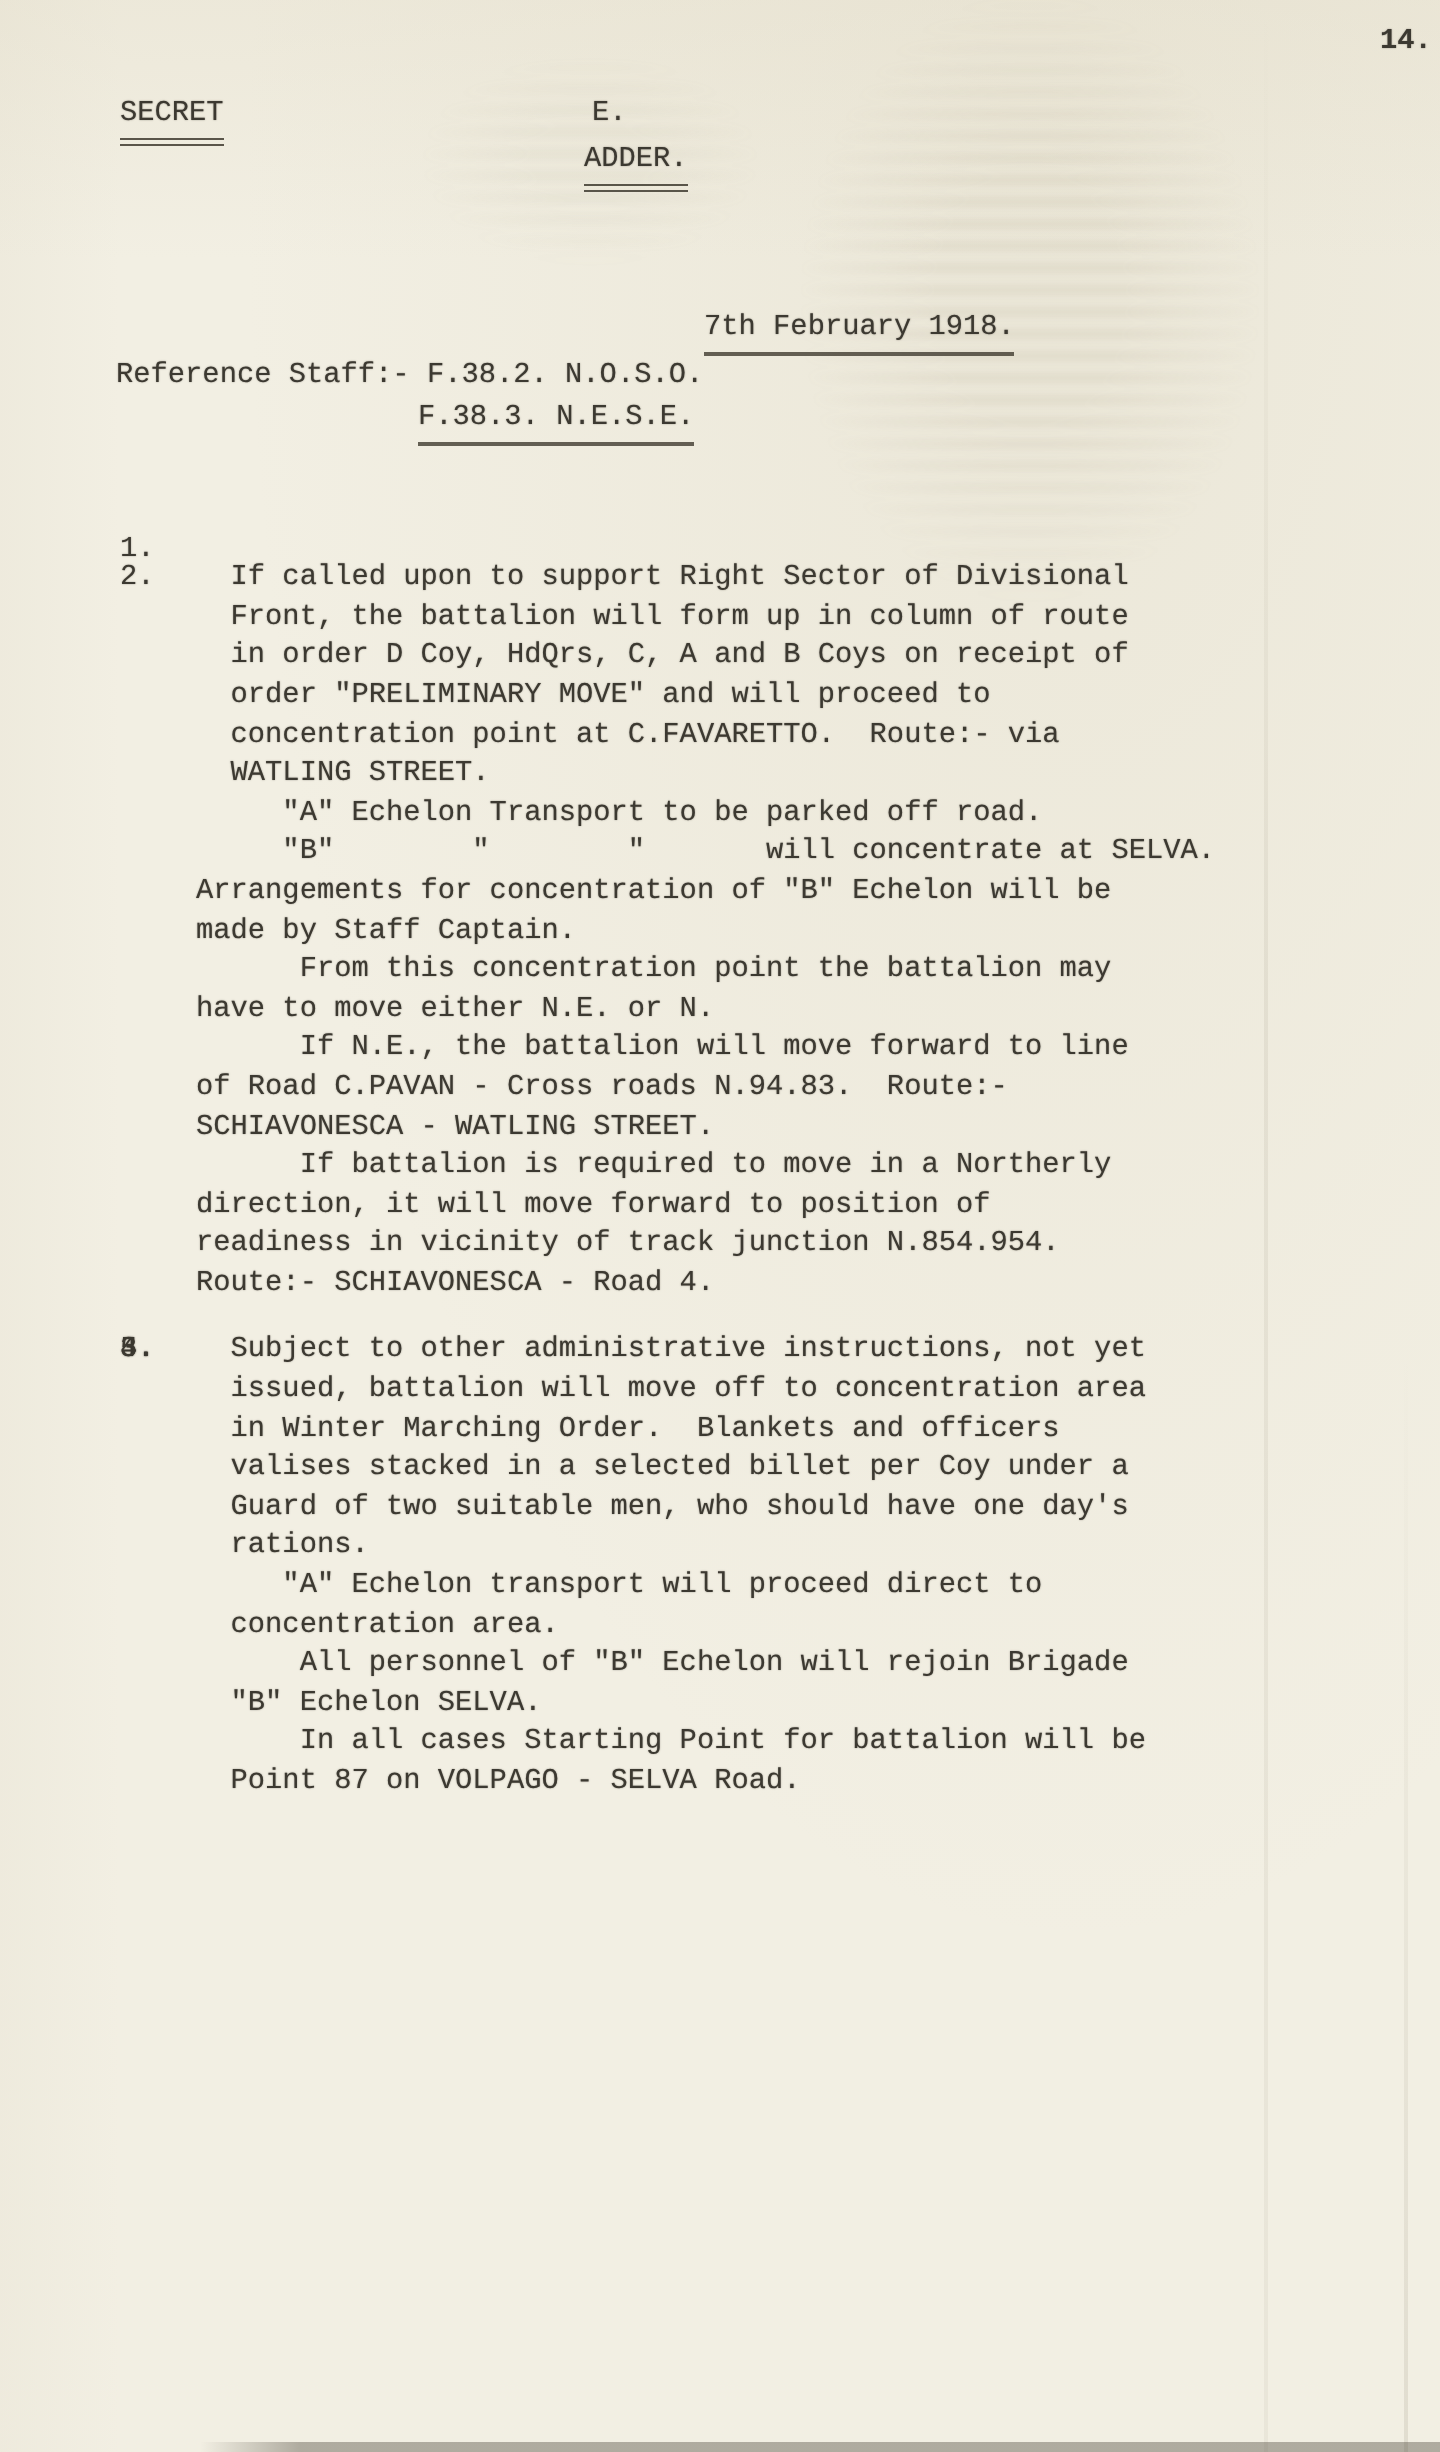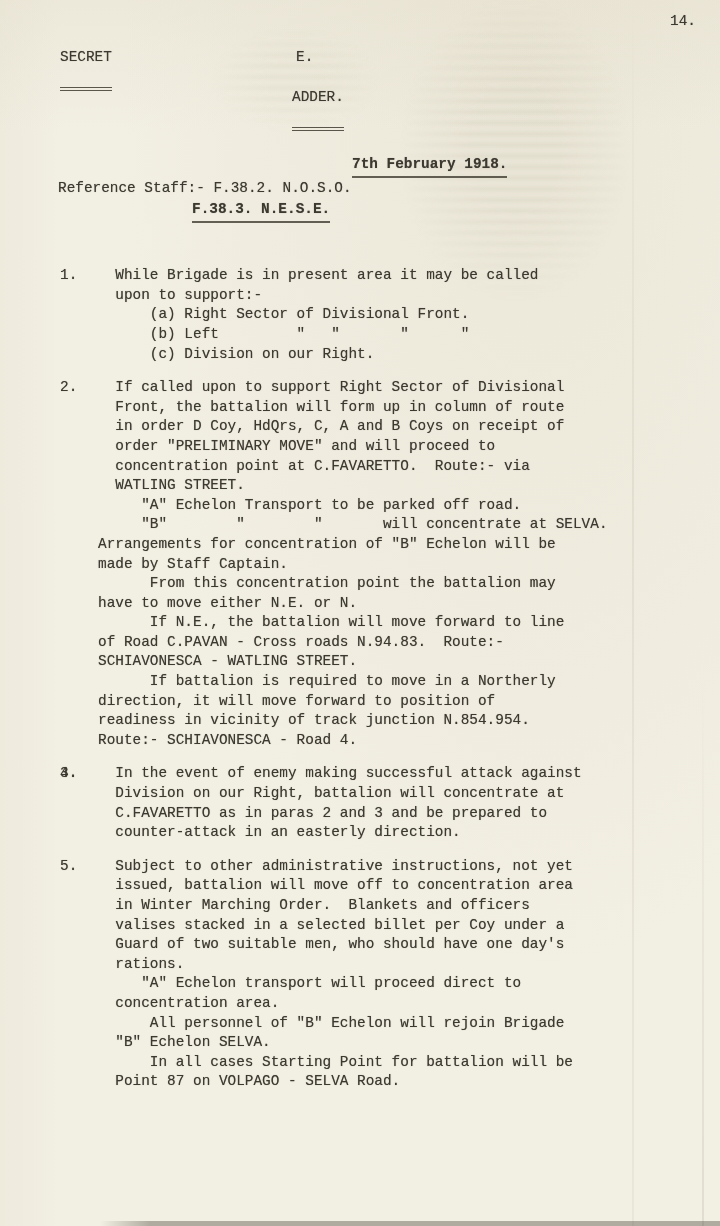--- a/index.html
+++ b/index.html
@@ -42,30 +42,30 @@
   .bottom-edge{
     position:absolute;left:0;right:0;bottom:0;height:5px;pointer-events:none;
     background:linear-gradient(90deg, rgba(75,70,58,0) 0 100px, rgba(75,70,58,.40) 150px 100%);
   }
   
   .typ{
     font-size:14.4px;line-height:19.6px;white-space:pre;
     text-shadow:0 0 .8px rgba(60,55,45,.55);
   }
   .abs{position:absolute;}
-  .page-num{left:670px;top:12px;}
+  .page-num{left:690px;top:12px;font-weight:bold;}
   .secret{left:60px;top:48px;}
   .e-letter{left:296px;top:48px;}
-  .adder{left:292px;top:88px;}
+  .adder{left:292px;top:71px;}
   .title{left:60px;top:118px;font-weight:bold;font-size:15.4px;letter-spacing:.2px;}
   .date{left:352px;top:155px;}
   .refs1{left:58px;top:179px;}
-  .refs2{left:192px;top:200px;}
-  .u-double{border-bottom:4px double rgba(64,59,48,.85);padding-bottom:19px;}
-  .u-single{border-bottom:2px solid rgba(64,59,48,.80);padding-bottom:1px;font-weight:bold;}
+  .refs2{left:209px;top:200px;}
+  .u-double{border-bottom:4px double rgba(64,59,48,.85);padding-bottom:1px;}
+  .u-single{border-bottom:2px solid rgba(64,59,48,.80);padding-bottom:1px;}
   
   .body{position:absolute;left:0;top:227px;width:720px;}
   .para{position:relative;margin-bottom:14px;}
   .para-num{position:absolute;left:60px;top:0;}
   .para-lines{
     margin:0 0 0 98px;
     font-family:inherit;font-size:inherit;line-height:inherit;
     white-space:pre;text-shadow:inherit;
   }
   .sig-block{margin:9px 0 0 268px;}
@@ -82,46 +82,39 @@
 
   <div class="typ abs page-num">14.</div>
   <div class="typ abs secret u-double">SECRET</div>
   <div class="typ abs e-letter">E.</div>
   <div class="typ abs adder u-double">ADDER.</div>
   <div class="typ abs date u-single">7th February 1918.</div>
   <div class="typ abs refs1">Reference Staff:- F.38.2. N.O.S.O.</div>
   <div class="typ abs refs2 u-single">F.38.3. N.E.S.E.</div>
 
   <div class="body typ" id="paragraphs">
-    <div class="para"><div class="para-num">1.</div><pre class="para-lines">  While Brigade is in present area it may be called
-  upon to support:-
-      (a) Right Sector of Divisional Front.
-      (b) Left         "   "       "      "
-      (c) Division on our Right.</pre></div><div class="para"><div class="para-num">2.</div><pre class="para-lines">  If called upon to support Right Sector of Divisional
+    <div class="para"><div class="para-num">1.</div></div><div class="para"><div class="para-num">2.</div><pre class="para-lines">  If called upon to support Right Sector of Divisional
   Front, the battalion will form up in column of route
   in order D Coy, HdQrs, C, A and B Coys on receipt of
   order "PRELIMINARY MOVE" and will proceed to
   concentration point at C.FAVARETTO.  Route:- via
   WATLING STREET.
      "A" Echelon Transport to be parked off road.
      "B"        "        "       will concentrate at SELVA.
 Arrangements for concentration of "B" Echelon will be
 made by Staff Captain.
       From this concentration point the battalion may
 have to move either N.E. or N.
       If N.E., the battalion will move forward to line
 of Road C.PAVAN - Cross roads N.94.83.  Route:-
 SCHIAVONESCA - WATLING STREET.
       If battalion is required to move in a Northerly
 direction, it will move forward to position of
 readiness in vicinity of track junction N.854.954.
-Route:- SCHIAVONESCA - Road 4.</pre></div><div class="para"><div class="para-num">3.</div></div><div class="para"><div class="para-num">4.</div><pre class="para-lines">  In the event of enemy making successful attack against
-  Division on our Right, battalion will concentrate at
-  C.FAVARETTO as in paras 2 and 3 and be prepared to
-  counter-attack in an easterly direction.</pre></div><div class="para"><div class="para-num">5.</div><pre class="para-lines">  Subject to other administrative instructions, not yet
+Route:- SCHIAVONESCA - Road 4.</pre></div><div class="para"><div class="para-num">3.</div></div><div class="para"><div class="para-num">4.</div></div><div class="para"><div class="para-num">5.</div><pre class="para-lines">  Subject to other administrative instructions, not yet
   issued, battalion will move off to concentration area
   in Winter Marching Order.  Blankets and officers
   valises stacked in a selected billet per Coy under a
   Guard of two suitable men, who should have one day's
   rations.
      "A" Echelon transport will proceed direct to
   concentration area.
       All personnel of "B" Echelon will rejoin Brigade
   "B" Echelon SELVA.
       In all cases Starting Point for battalion will be

